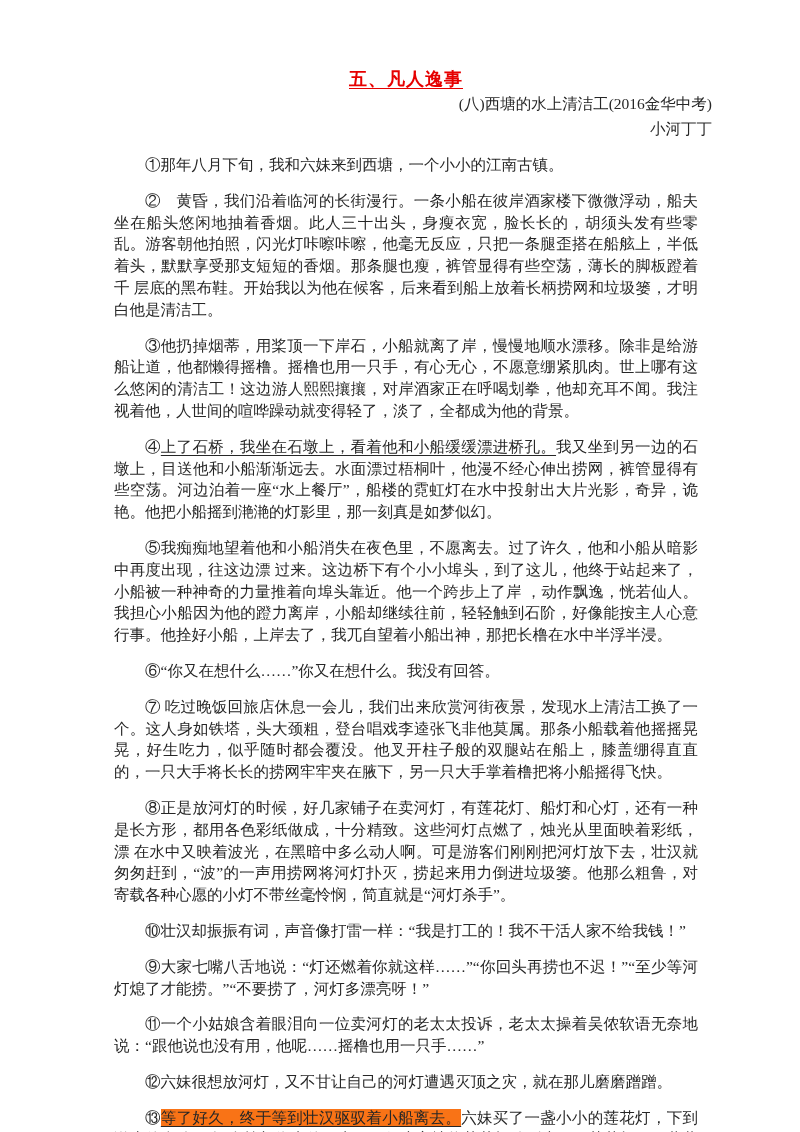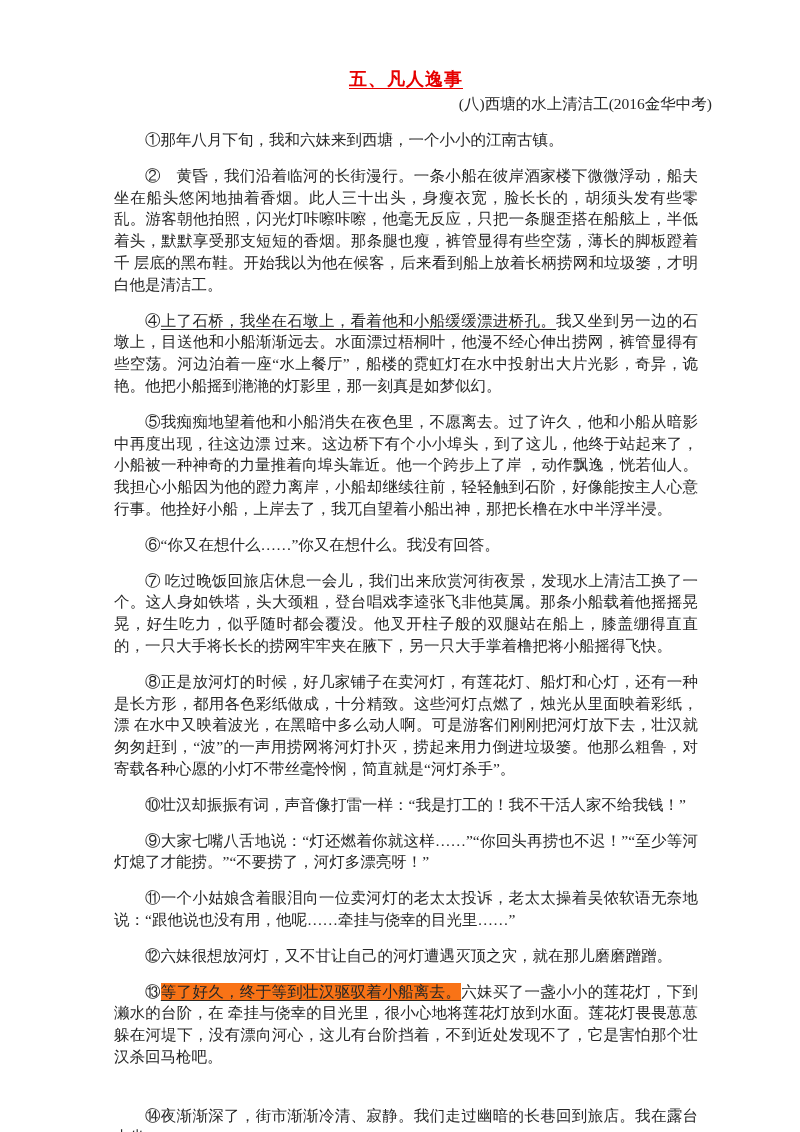--- a/index.html
+++ b/index.html
@@ -52,29 +52,31 @@
   }
   .gap-before { margin-top: 37px; }
 </style>
 </head>
 <body>
 
 <div class="sheet">
   <div class="content">
     <h1 class="doc-title" style="color: rgb(230, 0, 0);"><span class="title-text">五、凡人逸事</span></h1>
     <h2 class="doc-subtitle">(八)西塘的水上清洁工(2016金华中考)</h2>
+    <h3 class="doc-author">小河丁丁</h3>
     <div class="body-block" id="paragraphs">
         <p class="para"><span>①那年八月下旬，我和六妹来到西塘，一个小小的江南古镇。</span></p>
         <p class="para"><span>②　黄昏，我们沿着临河的长街漫行。一条小船在彼岸酒家楼下微微浮动，船夫坐在船头悠闲地抽着香烟。此人三十出头，身瘦衣宽，脸长长的，胡须头发有些零乱。游客朝他拍照，闪光灯咔嚓咔嚓，他毫无反应，只把一条腿歪搭在船舷上，半低着头，默默享受那支短短的香烟。那条腿也瘦，裤管显得有些空荡，薄长的脚板蹬着千 层底的黑布鞋。开始我以为他在候客，后来看到船上放着长柄捞网和垃圾篓，才明白他是清洁工。</span></p>
+        <p class="para"><span>③他扔掉烟蒂，用桨顶一下岸石，小船就离了岸，慢慢地顺水漂移。除非是给游船让道，他都懒得摇橹。摇橹也用一只手，有心无心，不愿意绷紧肌肉。世上哪有这么悠闲的清洁工！这边游人熙熙攘攘，对岸酒家正在呼喝划拳，他却充耳不闻。我注视着他，人世间的喧哗躁动就变得轻了，淡了，全都成为他的背景。</span></p>
         <p class="para"><span>④</span><span class="u">上了石桥，我坐在石墩上，看着他和小船缓缓漂进桥孔。</span><span>我又坐到另一边的石墩上，目送他和小船渐渐远去。水面漂过梧桐叶，他漫不经心伸出捞网，裤管显得有些空荡。河边泊着一座“水上餐厅”，船楼的霓虹灯在水中投射出大片光影，奇异，诡艳。他把小船摇到滟滟的灯影里，那一刻真是如梦似幻。</span></p>
         <p class="para"><span>⑤我痴痴地望着他和小船消失在夜色里，不愿离去。过了许久，他和小船从暗影中再度出现，往这边漂 过来。这边桥下有个小小埠头，到了这儿，他终于站起来了，小船被一种神奇的力量推着向埠头靠近。他一个跨步上了岸 ，动作飘逸，恍若仙人。我担心小船因为他的蹬力离岸，小船却继续往前，轻轻触到石阶，好像能按主人心意行事。他拴好小船，上岸去了，我兀自望着小船出神，那把长橹在水中半浮半浸。</span></p>
         <p class="para"><span>⑥“你又在想什么……”你又在想什么。我没有回答。</span></p>
         <p class="para"><span>⑦ 吃过晚饭回旅店休息一会儿，我们出来欣赏河街夜景，发现水上清洁工换了一个。这人身如铁塔，头大颈粗，登台唱戏李逵张飞非他莫属。那条小船载着他摇摇晃 晃，好生吃力，似乎随时都会覆没。他叉开柱子般的双腿站在船上，膝盖绷得直直的，一只大手将长长的捞网牢牢夹在腋下，另一只大手掌着橹把将小船摇得飞快。</span></p>
         <p class="para"><span>⑧正是放河灯的时候，好几家铺子在卖河灯，有莲花灯、船灯和心灯，还有一种是长方形，都用各色彩纸做成，十分精致。这些河灯点燃了，烛光从里面映着彩纸，漂 在水中又映着波光，在黑暗中多么动人啊。可是游客们刚刚把河灯放下去，壮汉就匆匆赶到，“波”的一声用捞网将河灯扑灭，捞起来用力倒进垃圾篓。他那么粗鲁，对寄载各种心愿的小灯不带丝毫怜悯，简直就是“河灯杀手”。</span></p>
         <p class="para"><span>⑩壮汉却振振有词，声音像打雷一样：“我是打工的！我不干活人家不给我钱！”</span></p>
         <p class="para"><span>⑨大家七嘴八舌地说：“灯还燃着你就这样……”“你回头再捞也不迟！”“至少等河灯熄了才能捞。”“不要捞了，河灯多漂亮呀！”</span></p>
-        <p class="para"><span>⑪一个小姑娘含着眼泪向一位卖河灯的老太太投诉，老太太操着吴侬软语无奈地说：“跟他说也没有用，他呢……牵挂与侥幸的目光里……”</span></p>
+        <p class="para"><span>⑪一个小姑娘含着眼泪向一位卖河灯的老太太投诉，老太太操着吴侬软语无奈地说：“跟他说也没有用，他呢……摇橹也用一只手……”</span></p>
         <p class="para"><span>⑫六妹很想放河灯，又不甘让自己的河灯遭遇灭顶之灾，就在那儿磨磨蹭蹭。</span></p>
         <p class="para"><span>⑬</span><span class="u hl" style="background: #f97316;">等了好久，终于等到壮汉驱驭着小船离去。</span><span>六妹买了一盏小小的莲花灯，下到濑水的台阶，在 牵挂与侥幸的目光里，很小心地将莲花灯放到水面。莲花灯畏畏葸葸躲在河堤下，没有漂向河心，这儿有台阶挡着，不到近处发现不了，它是害怕那个壮汉杀回马枪吧。</span></p>
         <p class="para gap-before"><span>⑭夜渐渐深了，街市渐渐冷清、寂静。我们走过幽暗的长巷回到旅店。我在露台上坐</span></p>
       </div>
   </div>
 </div>
 
 </body></html>

